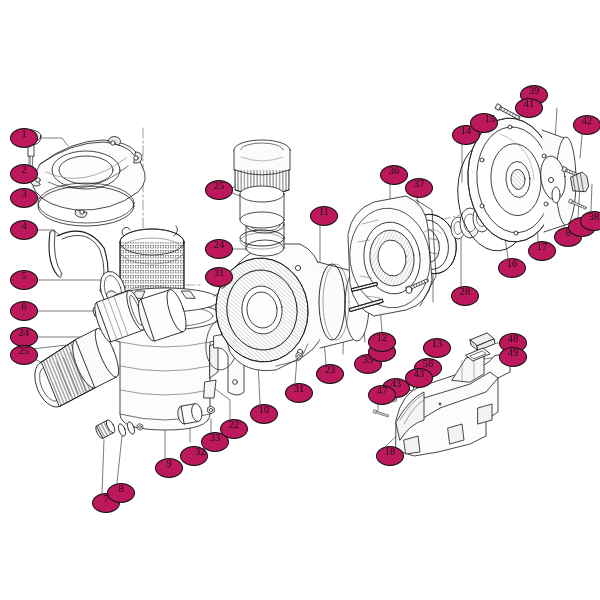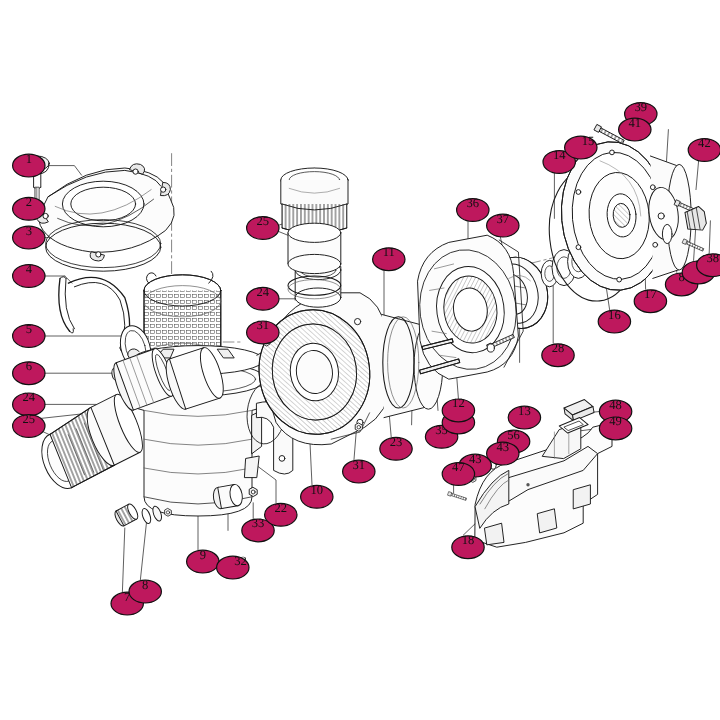--- a/index.html
+++ b/index.html
@@ -454,21 +454,21 @@
 
   <div class="callout" style="left:92px;  top:493px;">
       <span>7</span>
     </div>
   <div class="callout" style="left:107px; top:483px;">
       <span>8</span>
     </div>
   <div class="callout" style="left:155px; top:458px;">
       <span>9</span>
     </div>
-  <div class="callout" style="left:180px; top:463px;padding-left:13px;">
+  <div class="callout" style="left:180px; top:446px;padding-left:13px;">
       <span>32</span>
     </div>
   <div class="callout" style="left:201px; top:432px;">
       <span>33</span>
     </div>
   <div class="callout" style="left:220px; top:419px;">
       <span>22</span>
     </div>
   <div class="callout" style="left:250px; top:404px;">
       <span>10</span>

